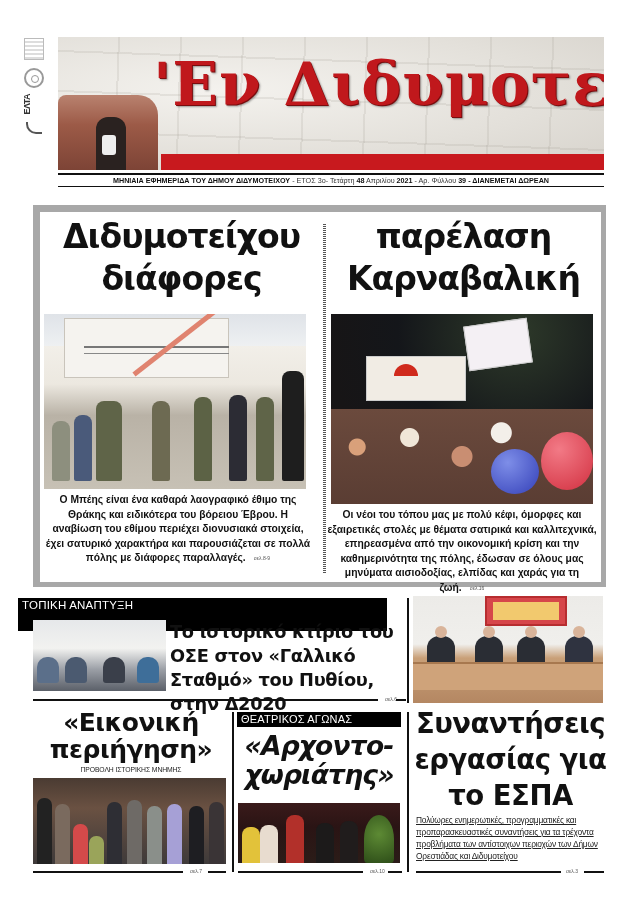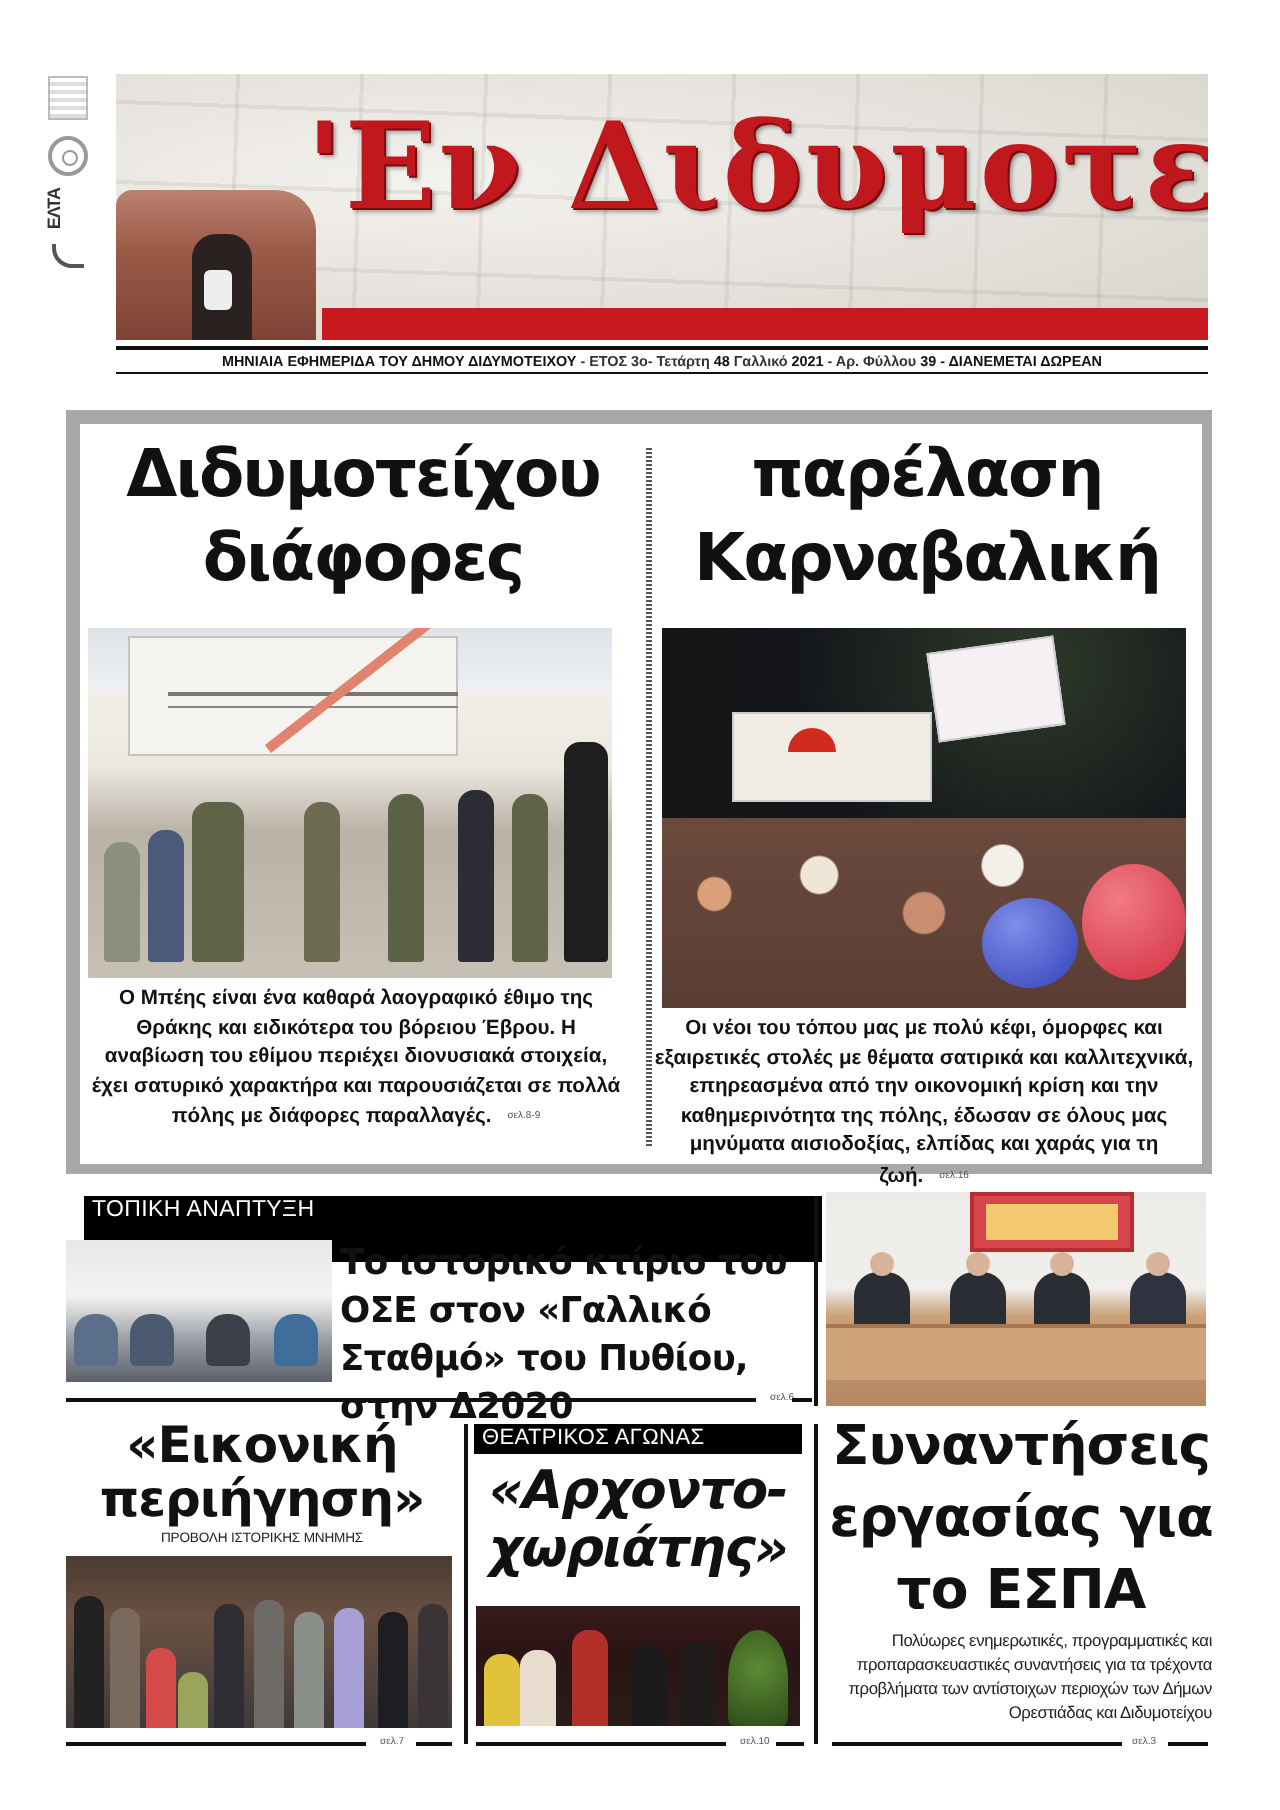--- a/index.html
+++ b/index.html
@@ -26,21 +26,21 @@
   .masthead-ruin::before { content: ""; position: absolute; left: 38px; top: 22px; width: 30px; height: 53px; background: #2a2220; border-radius: 12px 12px 0 0; }
   .masthead-ruin::after { content: ""; position: absolute; left: 44px; top: 40px; width: 14px; height: 20px; background: #eee; border-radius: 3px; }
   .masthead-title { position: absolute; left: 95px; top: 12px; font-family: "DejaVu Serif", "Liberation Serif", serif; font-size: 60px; font-weight: bold; color: #c0181c; letter-spacing: 1px;
       text-shadow: 1px 1px 0 #7a0c0e, 2px 2px 2px rgba(0,0,0,0.35); white-space: nowrap; }
   .masthead-bar { position: absolute; left: 103px; top: 117px; width: 443px; height: 16px; background: #c8191e; }
 
   
   .info-strip { position: absolute; left: 58px; top: 173px; width: 546px; height: 14px; border-top: 2px solid #111; border-bottom: 1px solid #111;
       font-size: 7.2px; line-height: 12px; text-align: center; white-space: nowrap; overflow: hidden; }
   .info-strip b { font-weight: bold; text-align: right; }
-  .info-strip .light { color: #333; font-weight: bold; }
+  .info-strip .light { color: #333; font-weight: normal; }
 
   
   .feature-frame { position: absolute; left: 33px; top: 205px; width: 573px; height: 382px; background: #a8a8a8; }
   .feature-inner { position: absolute; left: 7px; top: 7px; width: 561px; height: 370px; background: #fff; }
   .col-divider { position: absolute; left: 283px; top: 12px; width: 3px; height: 350px; background: repeating-linear-gradient(180deg, #555 0 1px, #fff 1px 2px); }
 
   .feature { position: absolute; top: 0; height: 370px; }
   .feature.left { left: 0; width: 283px; }
   .feature.right { left: 286px; width: 275px; }
   .feature-headline { position: absolute; left: 0; width: 100%; top: 4px; text-align: center; font-family: "DejaVu Sans", sans-serif; font-weight: bold; font-size: 33px; line-height: 42px; letter-spacing: -1px; }
@@ -68,21 +68,21 @@
       background: radial-gradient(circle at 10% 40%, #d9a07a 0 8px, transparent 9px),
                   radial-gradient(circle at 30% 30%, #f0e6d8 0 9px, transparent 10px),
                   radial-gradient(circle at 50% 50%, #c98e72 0 10px, transparent 11px),
                   radial-gradient(circle at 65% 25%, #f3efe9 0 10px, transparent 11px),
                   linear-gradient(180deg, #6b4a3d 0%, #5a3d33 100%); }
   .photo-parade-night .balloon-blue { position: absolute; left: 160px; top: 135px; width: 48px; height: 45px; background: radial-gradient(circle at 35% 30%, #7e8ee8, #3440b8); border-radius: 50%; }
   .photo-parade-night .balloon-pink { position: absolute; left: 210px; top: 118px; width: 52px; height: 58px; background: radial-gradient(circle at 35% 30%, #f27a86, #d23040); border-radius: 50%; }
 
   
   .section-bar { position: absolute; background: #000; color: #fff; font-size: 11.5px; line-height: 15px; padding-left: 4px; letter-spacing: 0.2px; }
-  .section-bar.local { left: 42px; top: 598px; width: 369px; height: 33px; }
+  .section-bar.local { left: 18px; top: 598px; width: 369px; height: 33px; }
   .section-bar.theatre { left: 237px; top: 712px; width: 164px; height: 15px; font-size: 11px; }
 
   .photo-ose { position: absolute; left: 33px; top: 620px; width: 133px; height: 71px; background: linear-gradient(180deg, #e6e8ea 0%, #f2f2f0 40%, #9a9ea5 70%, #5b6069 100%); }
   .photo-ose .p { position: absolute; bottom: 8px; width: 22px; height: 26px; border-radius: 10px 10px 3px 3px; }
   .headline-ose { position: absolute; left: 170px; top: 620px; width: 236px; font-weight: bold; font-size: 17.8px; line-height: 24px; font-family: "DejaVu Sans", sans-serif; letter-spacing: -0.3px; }
 
   .rule { position: absolute; height: 2px; background: #111; }
   .small-ref { position: absolute; font-size: 5px; color: #555; }
 
   .photo-council { position: absolute; left: 413px; top: 596px; width: 190px; height: 107px; background: linear-gradient(180deg, #ecebe8 0%, #f0efec 45%, #c9a078 58%, #b48762 100%); overflow: hidden; }
@@ -98,21 +98,21 @@
   .kicker-virtual { position: absolute; left: 33px; top: 766px; width: 196px; text-align: center; font-size: 6.8px; letter-spacing: -0.1px; color: #222; }
   .photo-group { position: absolute; left: 33px; top: 778px; width: 193px; height: 86px; background: linear-gradient(180deg, #4a3b32 0%, #6a5142 35%, #3e3a3a 100%); overflow: hidden; }
   .photo-group .g { position: absolute; bottom: 0; width: 15px; border-radius: 7px 7px 0 0; }
 
   .headline-archonto { position: absolute; left: 237px; top: 731px; width: 164px; text-align: center; font-weight: bold; font-style: italic; font-size: 26.5px; line-height: 29px; font-family: "DejaVu Sans", sans-serif; letter-spacing: -0.8px; }
   .photo-theatre { position: absolute; left: 238px; top: 803px; width: 162px; height: 60px; background: linear-gradient(180deg, #3a1a1a 0%, #2a1414 40%, #2b1c18 100%); overflow: hidden; }
   .photo-theatre .a { position: absolute; bottom: 0; width: 18px; border-radius: 8px 8px 0 0; }
   .photo-theatre .tree { position: absolute; right: 6px; bottom: 0; width: 30px; height: 48px; background: radial-gradient(circle at 50% 40%, #5d8a34, #2d4d18); border-radius: 50% 50% 10% 10%; }
 
   .headline-espa { position: absolute; left: 413px; top: 705px; width: 195px; text-align: center; font-weight: bold; font-size: 27.5px; line-height: 36px; font-family: "DejaVu Sans", sans-serif; letter-spacing: -0.5px; }
-  .body-espa { position: absolute; left: 416px; top: 814px; width: 190px; text-align: right; font-size: 8.4px; line-height: 12px; color: #222; letter-spacing: -0.2px; }
+  .body-espa { position: absolute; left: 416px; top: 814px; width: 190px; text-align: left; font-size: 8.4px; line-height: 12px; color: #222; letter-spacing: -0.2px; text-decoration: underline; }
 </style>
 </head>
 <body>
 
 <div class="side-logos">
   <div class="logo-box"></div>
   <div class="logo-seal"></div>
   <div class="logo-elta">ΕΛΤΑ</div>
   <div class="logo-bird"></div>
 </div>
@@ -121,21 +121,21 @@
   <div class="masthead-stone"></div>
   <div class="masthead-ruin"></div>
   <div class="masthead-title">'Εν Διδυμοτείχω</div>
   <div class="masthead-bar"></div>
 </div>
 
 <div class="info-strip">
   <b>ΜΗΝΙΑΙΑ ΕΦΗΜΕΡΙΔΑ ΤΟΥ ΔΗΜΟΥ ΔΙΔΥΜΟΤΕΙΧΟΥ</b>
   <span class="light">- ΕΤΟΣ 3ο- Τετάρτη</span>
   <b>48</b>
-  <span class="light">Γαλλικό</span>
+  <span class="light">Απριλίου</span>
   <b>2021</b>
   <span class="light">- Αρ. Φύλλου</span>
   <b>39</b>
   <b>- ΔΙΑΝΕΜΕΤΑΙ ΔΩΡΕΑΝ</b>
 </div>
 
 <div class="feature-frame">
   <div class="feature-inner">
     <div class="col-divider"></div>
 

